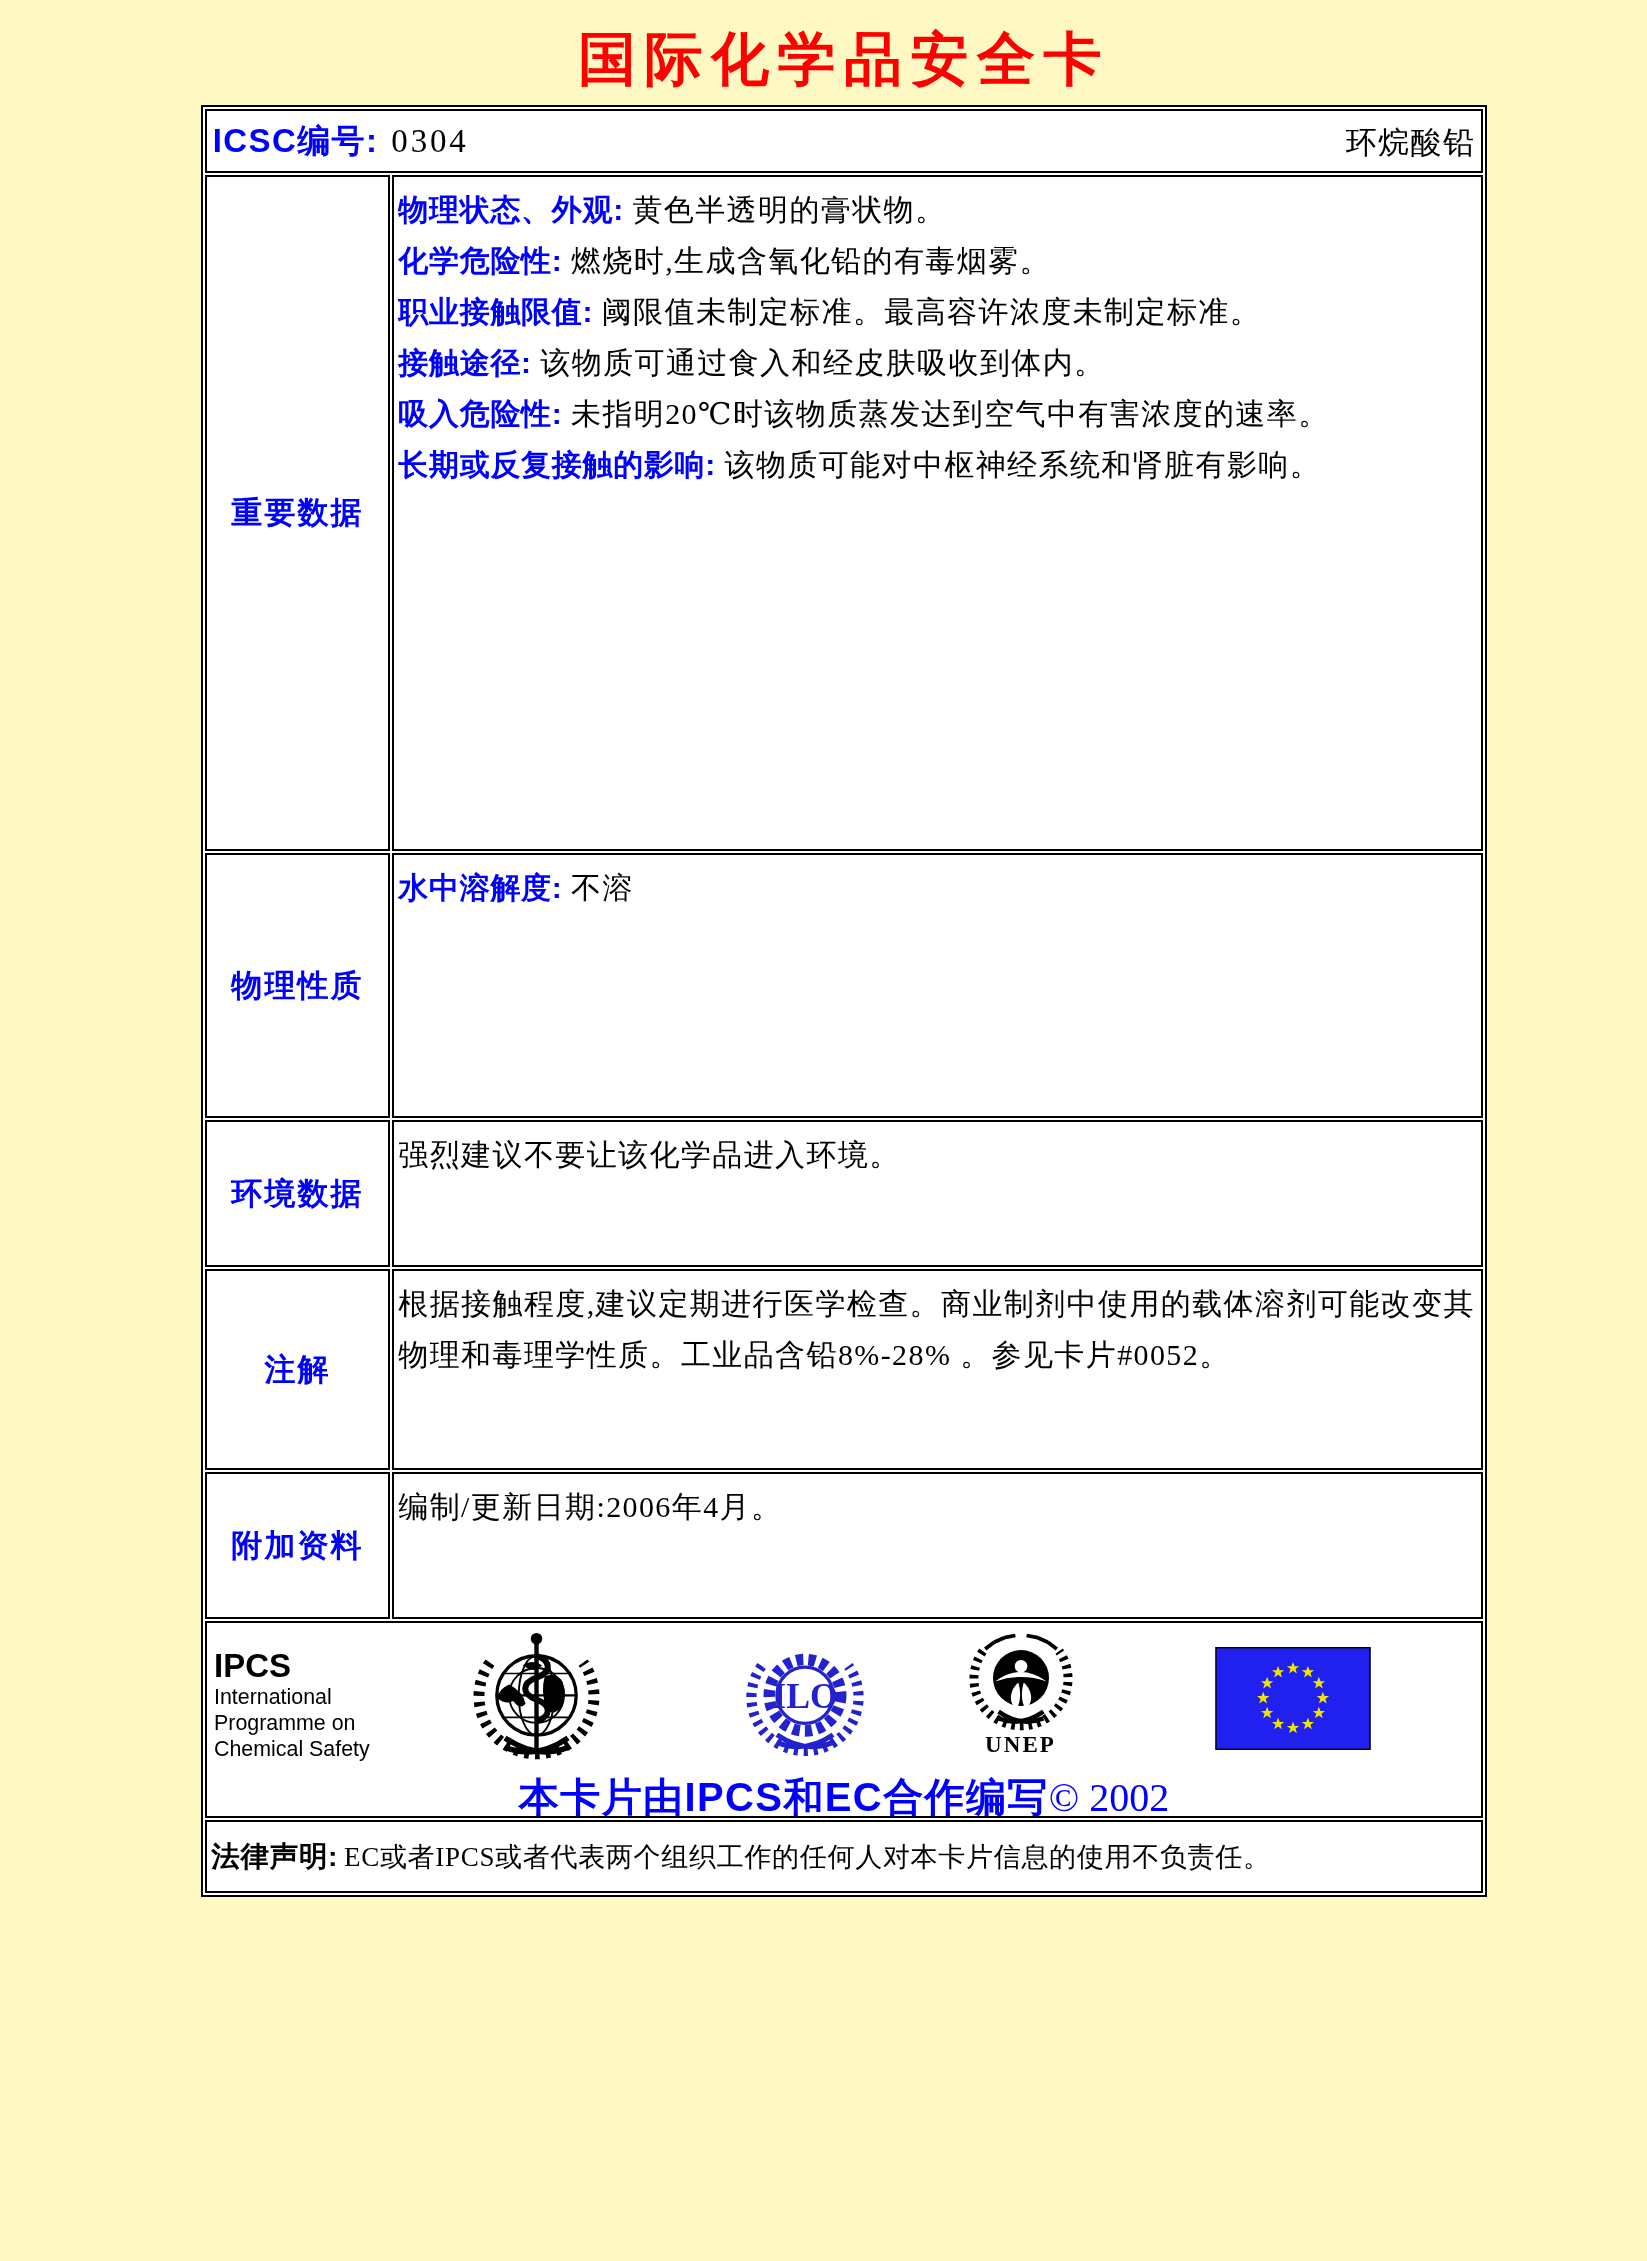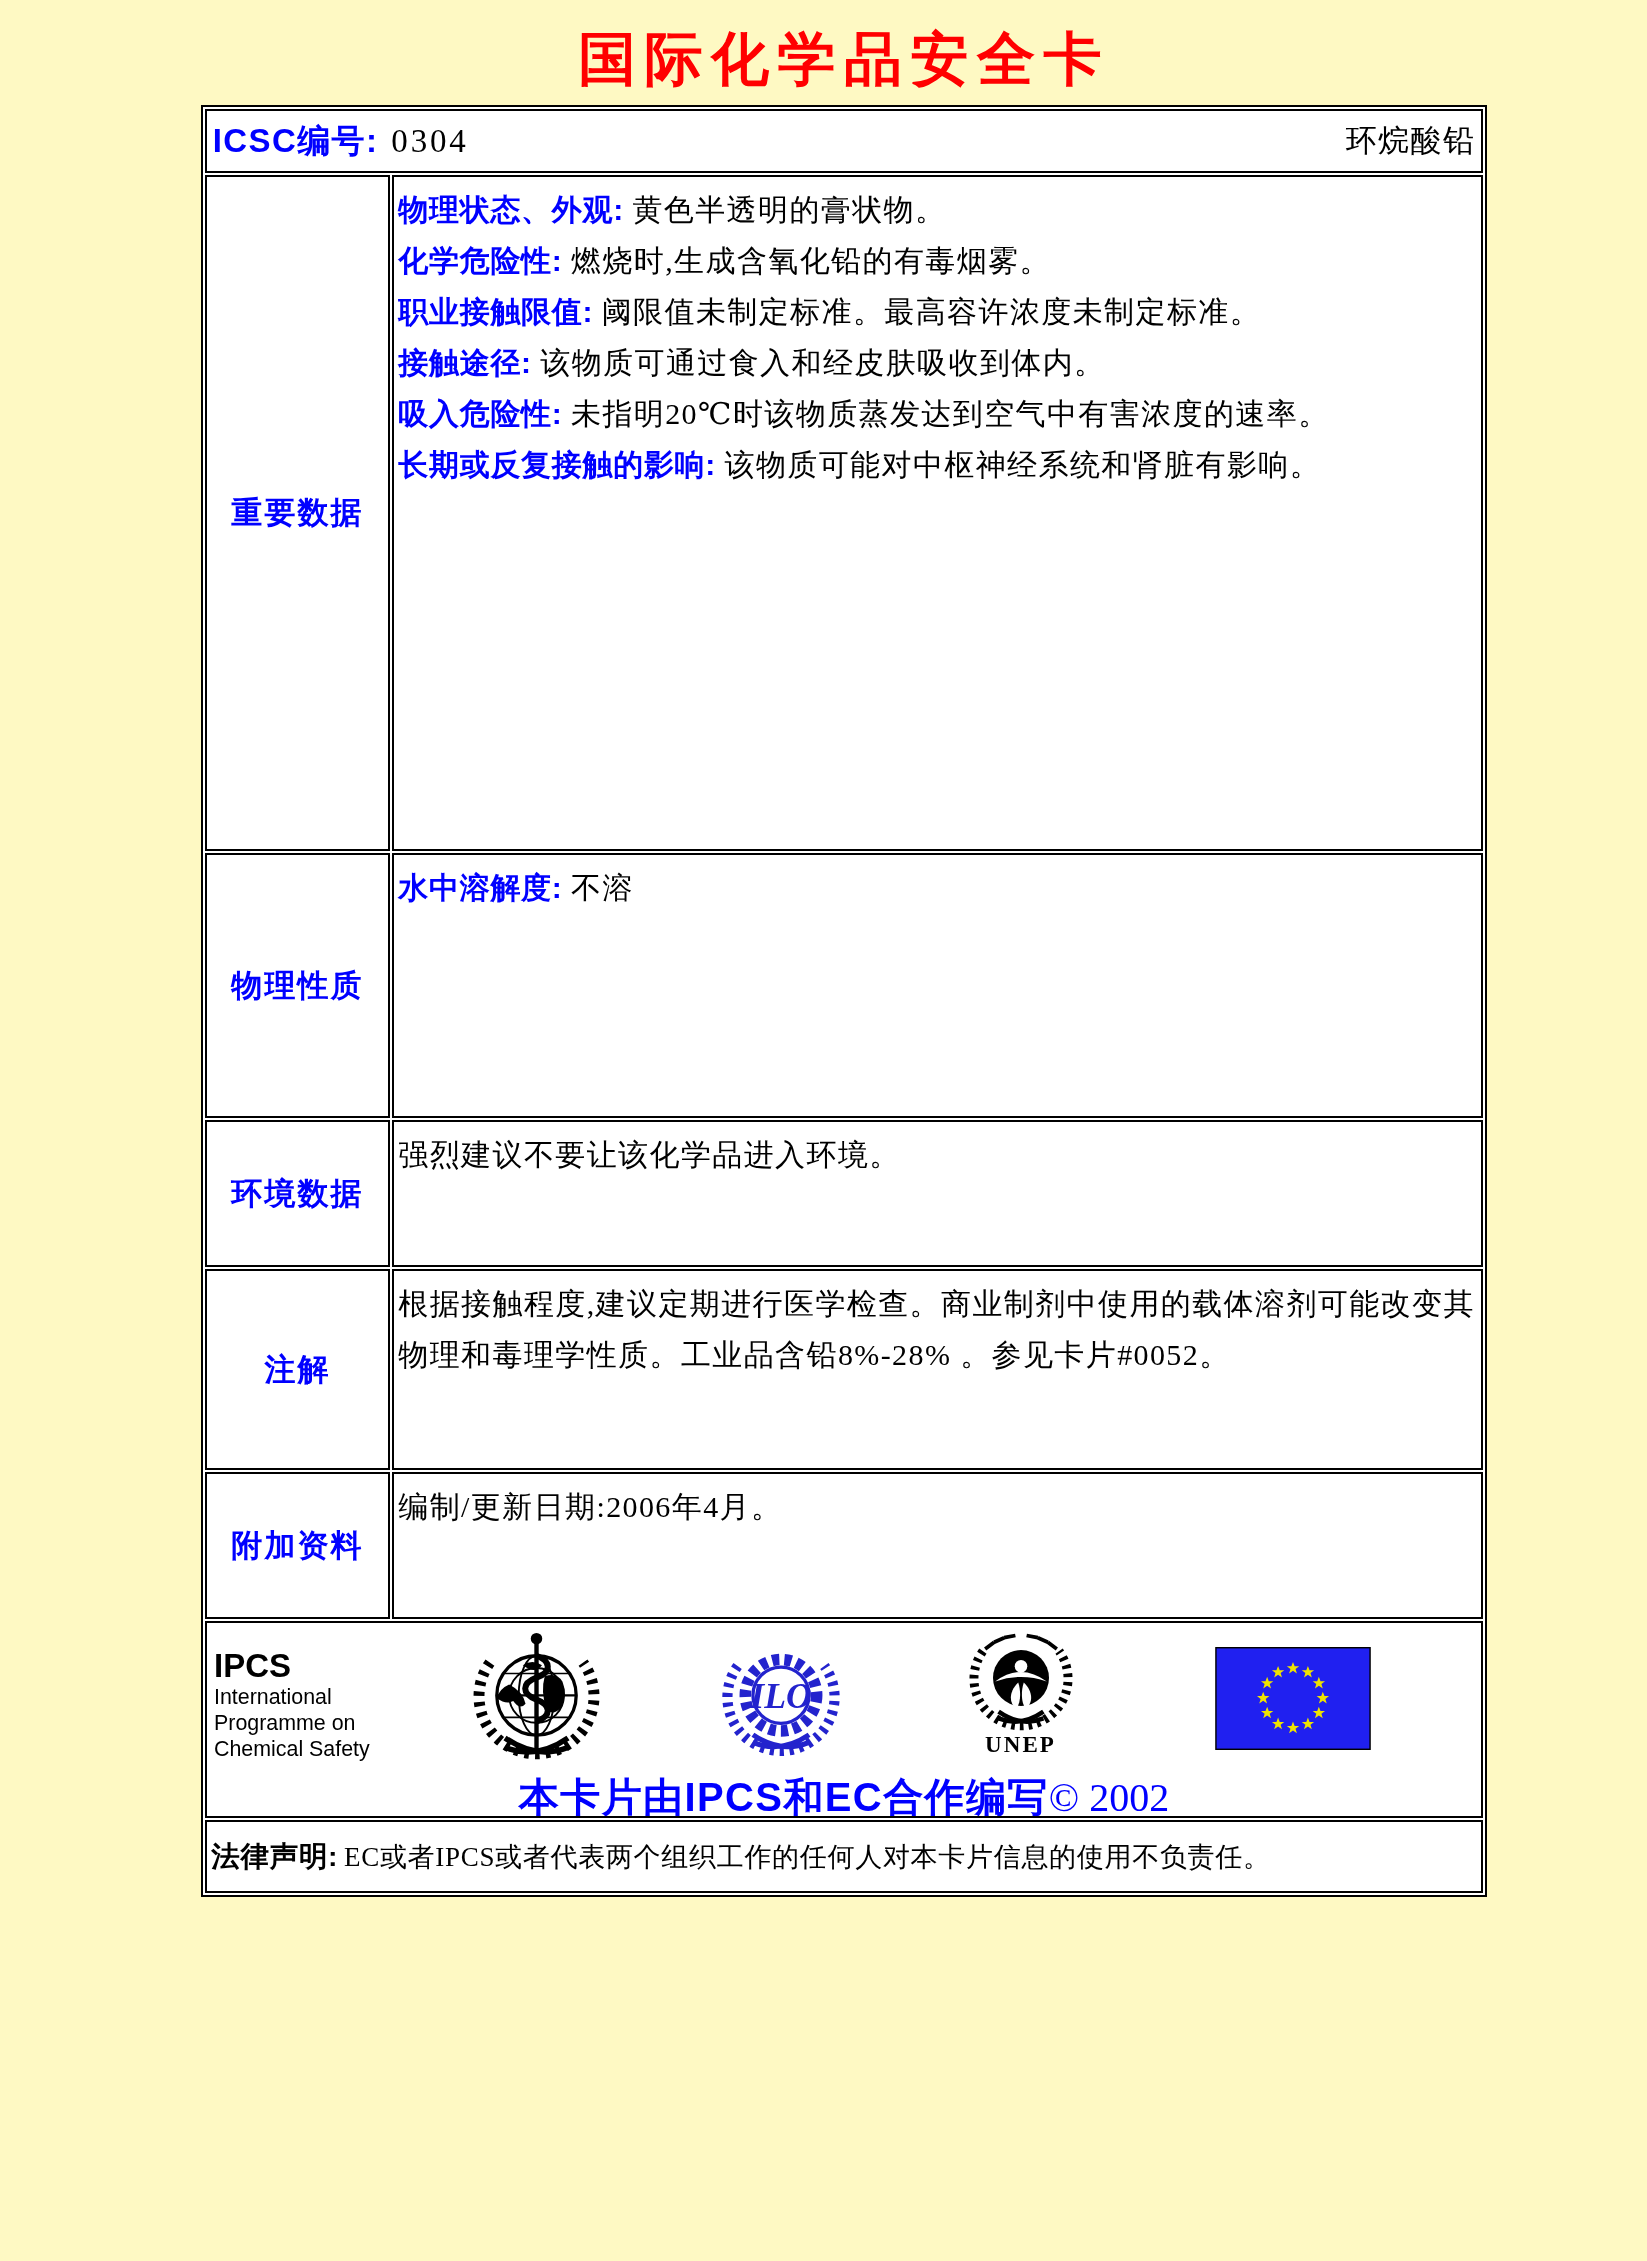--- a/index.html
+++ b/index.html
@@ -7,39 +7,39 @@
         font-family:"Liberation Serif","DejaVu Serif",serif;color:#000;}
   .doc-title{position:absolute;top:21.4px;left:201px;width:1286px;text-align:center;
         font-size:58px;font-weight:bold;color:#ff0000;letter-spacing:8.5px;
         font-family:"Liberation Serif","DejaVu Serif",serif;}
   table.card{position:absolute;top:105px;left:201px;width:1286px;
         border-collapse:separate;border-spacing:2.8px;border:2.8px solid #000;background:#fff;
         table-layout:fixed;}
   td{border:2.1px solid #000;box-sizing:border-box;background:#fff;padding:0;vertical-align:top;overflow:hidden;}
   col.c1{width:185px;}
   .hdr-cell{height:64px;vertical-align:middle;}
-  .hdr-flex{display:flex;justify-content:space-between;align-items:center;padding:0 5.7px;}
+  .hdr-flex{display:flex;justify-content:space-between;align-items:flex-end;padding:0 5.7px;}
   .hdr-label{font-family:"Liberation Sans","DejaVu Sans",sans-serif;font-weight:bold;color:#0000ff;
         font-size:33px;letter-spacing:1.4px;}
   .hdr-num{font-size:33px;color:#000;margin-left:13px;letter-spacing:2.8px;}
   .hdr-name{font-size:31px;color:#000;letter-spacing:1.4px;margin-left:11px;}
   .label-cell{text-align:center;vertical-align:middle;
         font-family:Liberation Mono, monospace;font-weight:bold;
         font-size:31px;color:#0000ff;letter-spacing:2.1px;}
   .content-cell{padding:7.1px 5.7px 0 4.3px;font-size:30px;line-height:51px;letter-spacing:1.4px;}
   .blue-label{font-family:"Liberation Sans","DejaVu Sans",sans-serif;font-weight:bold;color:#0000ff;
         letter-spacing:0.7px;margin-right:8.5px;}
   .r1{height:676px;} .r2{height:265px;} .r3{height:147px;} .r4{height:201px;} .r5{height:147px;}
   .footer-cell{height:197px;position:relative;}
   .ipcs-block{position:absolute;left:7px;top:24px;font-family:"Liberation Sans","DejaVu Sans",sans-serif;}
   .ipcs-title{font-size:33px;font-weight:bold;line-height:37px;}
   .ipcs-line{font-size:21.4px;line-height:26px;}
   .logo{position:absolute;}
   .who-logo{left:261px;top:4.3px;}
-  .ilo-logo{left:510px;top:11.4px;font-style:italic;}
+  .ilo-logo{left:534px;top:11.4px;}
   .unep-logo{left:753px;top:1.4px;width:121px;text-align:center;}
   .unep-caption{font-size:23px;font-weight:bold;letter-spacing:2.1px;line-height:31px;margin-top:-4.3px;
         font-family:Liberation Serif, serif;}
   .eu-flag{left:1008px;top:24px;}
   .attribution{position:absolute;left:0;top:147px;width:100%;text-align:center;}
   .attr-main{font-family:"Liberation Sans","DejaVu Sans",sans-serif;font-weight:bold;color:#0000ff;
         font-size:40px;letter-spacing:1.4px;}
   .attr-copy{font-family:"Liberation Serif","DejaVu Serif",serif;color:#0000ff;font-size:40px;margin-left:0;}
   .legal-cell{height:73px;vertical-align:middle;}
   .legal-flex{padding:0 4.3px;font-size:27px;letter-spacing:0.7px;}

